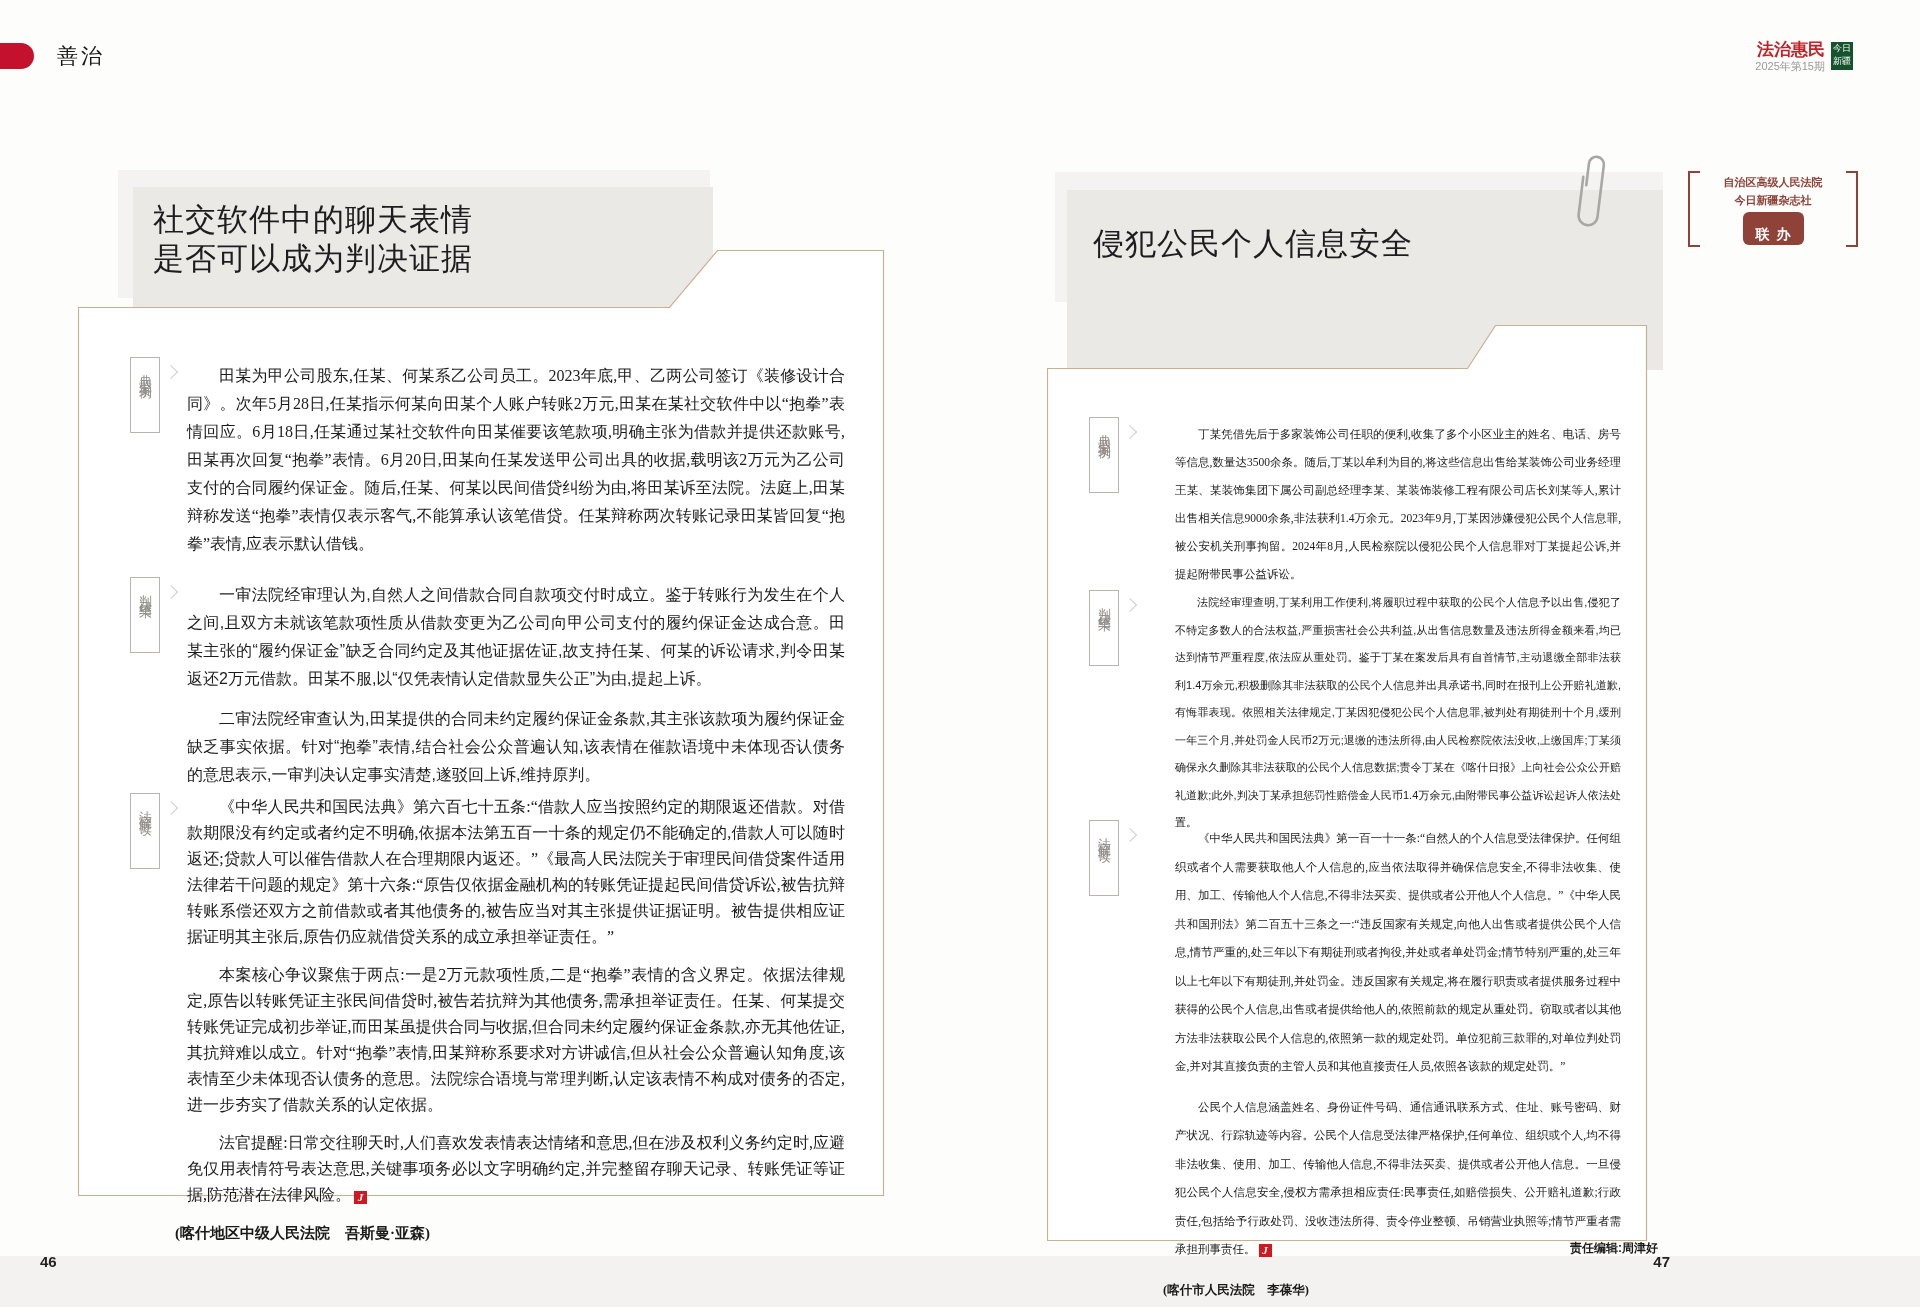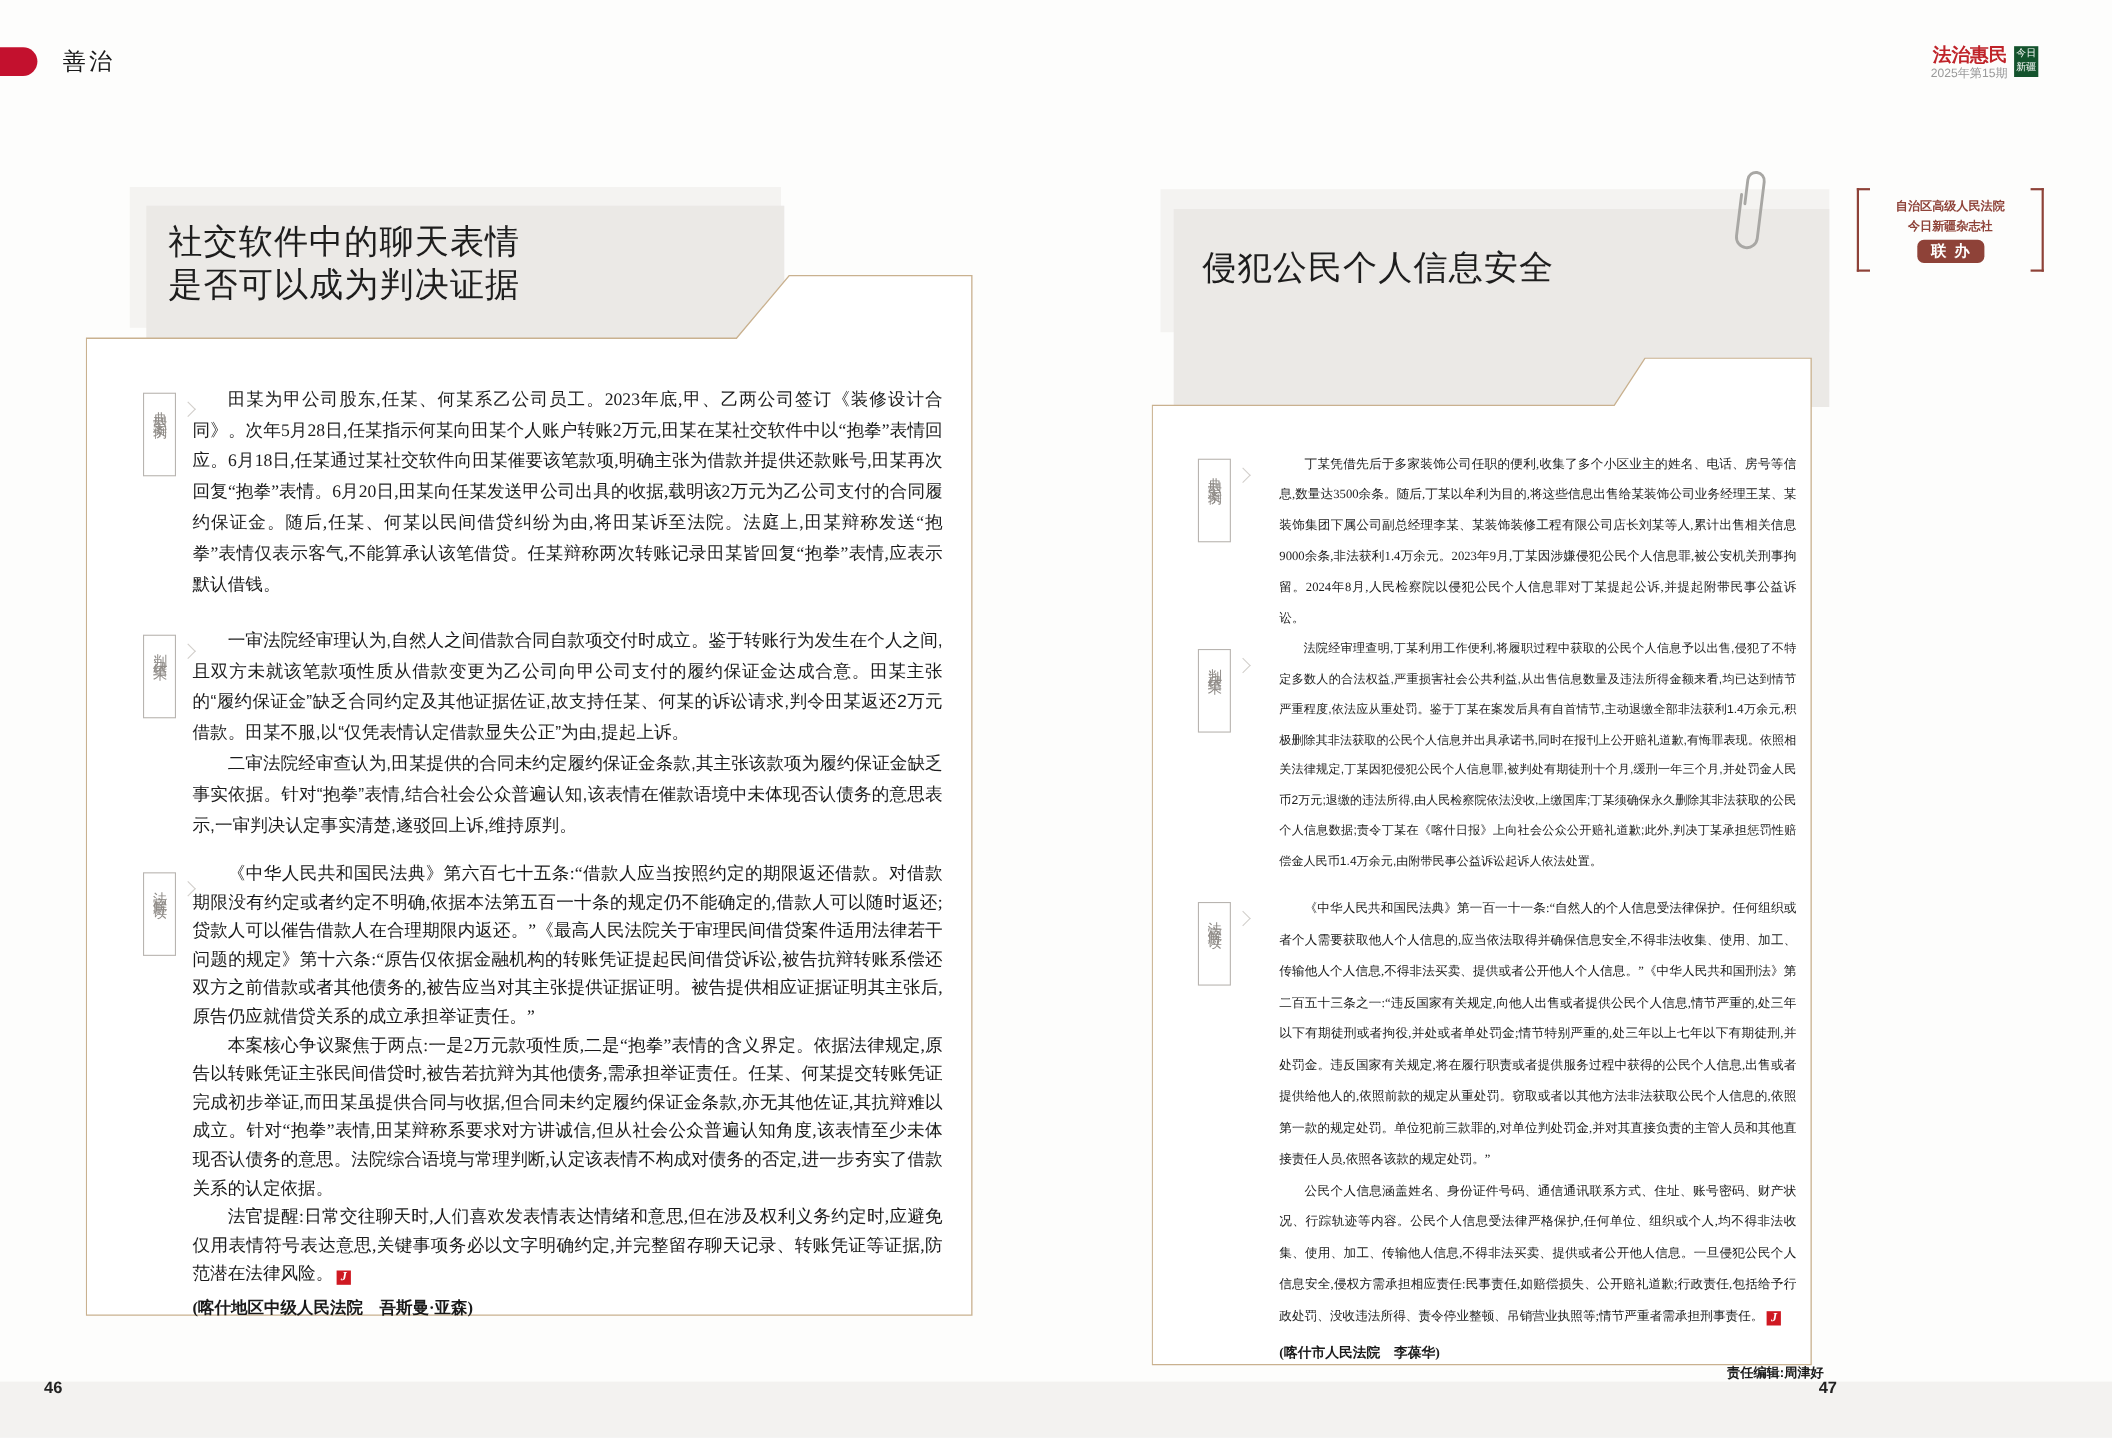--- a/index.html
+++ b/index.html
@@ -24,21 +24,21 @@
   
   .sheet{z-index:4;}
   
   .slabel{z-index:7;}
   .slabel-box{display:block;writing-mode:vertical-rl;border:1px solid #b8b4b0;color:#8f8b87;
     font-size:13px;letter-spacing:4px;padding:6px 5px;height:62px;background:transparent;}
   .chevron{position:absolute;left:36px;top:10px;width:9px;height:9px;
     border-top:1.5px solid #d2cfcb;border-right:1.5px solid #d2cfcb;transform:rotate(45deg);}
   
   .bodyblock{z-index:6;text-align:justify;}
-  .bodyblock p{margin:0;text-indent:2em;}
+  .bodyblock p{margin:12px;text-indent:2em;}
   .serif-body{font-family:"Liberation Serif","DejaVu Serif",serif;}
   .sans-body{font-family:"Liberation Sans","DejaVu Sans",sans-serif;}
   .l-s1{left:175px;top:350px;width:682px;font-size:16px;line-height:28px;color:#1c1c1c;}
   .l-s2{left:175px;top:569px;width:682px;font-size:16px;line-height:28px;color:#1c1c1c;}
   .l-s3{left:175px;top:782px;width:682px;font-size:16px;line-height:26px;color:#1a1a1a;}
   .r-s1{left:1163px;top:408px;width:470px;font-size:11.5px;line-height:28px;color:#1c1c1c;}
   .r-s2{left:1163px;top:577px;width:470px;font-size:11px;line-height:27.5px;color:#1c1c1c;}
   .r-s3{left:1163px;top:812px;width:470px;font-size:11.5px;line-height:28.5px;color:#1a1a1a;}
   .attribution{text-indent:0;text-align:left;padding-right:6px;margin-top:5px;font-weight:bold;}
   .l-attr{font-size:15px;}
@@ -48,21 +48,21 @@
     font-size:11px;line-height:13px;text-align:center;text-indent:0;vertical-align:-1px;margin-left:3px;}
   
   .badge{left:1688px;top:171px;width:170px;height:76px;display:flex;align-items:stretch;z-index:8;}
   .bracket{width:10px;}
   .bracket.l{border-left:2.5px solid #8e4238;border-top:2.5px solid #8e4238;border-bottom:2.5px solid #8e4238;}
   .bracket.r{border-right:2.5px solid #8e4238;border-top:2.5px solid #8e4238;border-bottom:2.5px solid #8e4238;}
   .badge-center{flex:1;display:flex;flex-direction:column;align-items:center;justify-content:center;padding:2px 2px;}
   .badge-line{font-family:"Liberation Sans","DejaVu Sans",sans-serif;font-weight:bold;font-size:11px;line-height:18px;color:#8e4238;white-space:nowrap;}
   .badge-pill{margin-top:3px;background:#8e4238;color:#fff;border-radius:6px;
     font-family:"Liberation Sans","DejaVu Sans",sans-serif;font-weight:bold;font-size:14px;line-height:21px;
-    padding:0 6px 0 13px;letter-spacing:7px;}
+    padding:12px 6px 0 13px;letter-spacing:7px;}
   
   .bottom-band{left:0;top:1256px;width:1920px;height:51px;background:#f3f2f0;z-index:1;}
   .editor-credit{left:1400px;top:1240px;width:258px;text-align:right;z-index:9;
     font-family:"Liberation Sans","DejaVu Sans",sans-serif;font-weight:bold;font-size:12px;color:#1b1b1b;}
   .page-num{z-index:9;font-family:"Liberation Sans","DejaVu Sans",sans-serif;font-weight:bold;font-size:15px;color:#222;}
   .pn-left{left:40px;top:1253px;}
   .pn-right{left:1640px;top:1253px;width:30px;text-align:right;}
   .paperclip{left:1574px;top:150px;z-index:9;transform:rotate(7deg);}
 </style>
 </head>

